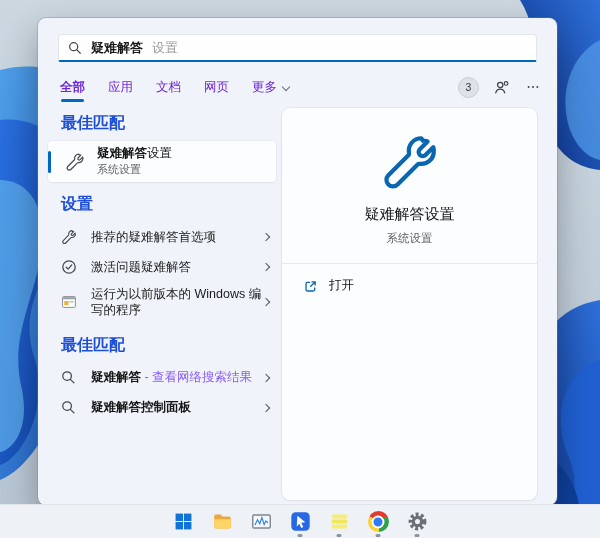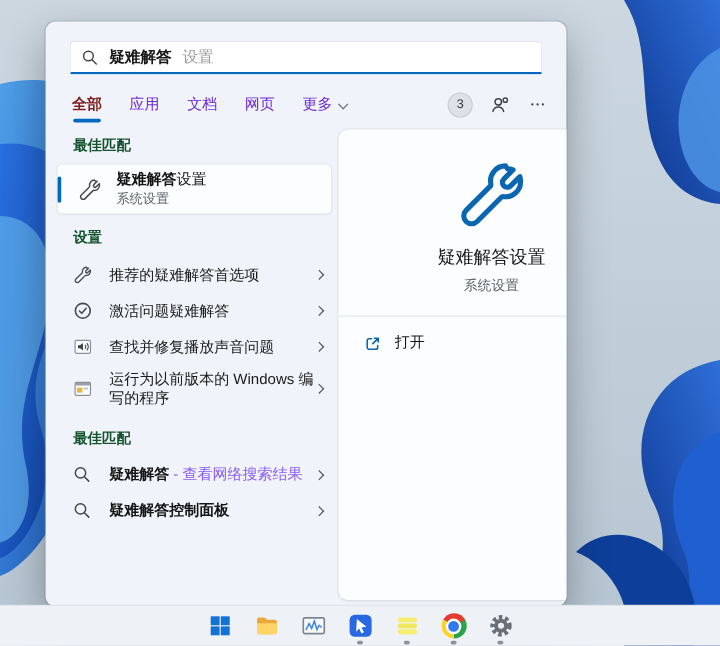--- a/index.html
+++ b/index.html
@@ -5,48 +5,48 @@
   html,body{margin:0;padding:0;}
   body{
     width:600px;height:538px;overflow:hidden;position:relative;
     font-family:"Liberation Sans","DejaVu Sans",sans-serif;
     -webkit-font-smoothing:antialiased;
   }
   
   .wallpaper{position:absolute;inset:0;z-index:0;}
   
   .panel{
-    position:absolute;left:38px;top:18px;width:434px;height:487px;
+    position:absolute;left:38px;top:18px;width:519px;height:487px;
     background:#f0f3f9;border-radius:8px;z-index:2;
     box-shadow:0 0 0 1px rgba(120,130,145,.35),0 14px 34px rgba(0,0,0,.30);
     overflow:hidden;
   }
   .search-box{
     position:absolute;left:20px;top:16px;right:20px;height:25px;
     background:#ffffff;border:1px solid #e1e4e8;border-bottom:2px solid #0067c0;
     border-radius:4px 4px 2px 2px;display:flex;align-items:center;gap:9px;padding:0 9px;
   }
   .search-box .q{font-size:13px;color:#191919;font-weight:bold;}
   .search-box .s{font-size:13px;color:#9b9b9b;}
   .tabs-row{
     position:absolute;left:22px;right:16px;top:58px;height:22px;
     display:flex;align-items:center;
   }
   .tab{position:relative;margin-right:23px;font-size:12.5px;color:#6d28d9;cursor:default;display:flex;align-items:center;gap:4px;}
-  .tab.active{color:#7f1d1d;font-weight:bold;}
+  .tab.active{color:#6d28d9;font-weight:bold;}
   .tab-underline{position:absolute;left:1px;right:1px;bottom:-6px;height:3px;border-radius:2px;background:#0067c0;}
   .tabs-spacer{flex:1;}
   .badge{
     width:19px;height:19px;border-radius:50%;background:#dde1e8;border:1px solid #c9ced6;
     font-size:10.5px;color:#33373d;display:flex;align-items:center;justify-content:center;margin-right:14px;
   }
   .top-ico{width:17px;height:17px;margin-right:14px;display:flex;align-items:center;justify-content:center;}
   
   .left-col{position:absolute;left:10px;top:90px;width:228px;}
-  .sec-header{font-size:12px;font-weight:bold;color:#14532d;padding:5px 0 7px 13px;}
+  .sec-header{font-size:16px;font-weight:bold;color:#1d4ed8;padding:5px 0 7px 13px;}
   .bm-card{
     position:relative;background:#fbfdfe;border-radius:4px;height:41px;
     display:flex;align-items:center;padding:0 10px 0 11px;
     box-shadow:0 0 0 1px rgba(0,0,0,.03),0 1px 2px rgba(0,0,0,.04);
   }
   .bm-accent{position:absolute;left:0;top:50%;transform:translateY(-50%);width:3px;height:22px;border-radius:2px;background:#0067c0;}
   .bm-icon{width:20px;height:20px;color:#4a4a4a;margin:0 12px 0 6px;flex:none;}
   .bm-title{font-size:12.5px;color:#161616;line-height:1.25;}
   .bm-title .m{font-weight:bold;}
   .bm-sub{font-size:11px;color:#5f6368;margin-top:1px;}
@@ -196,31 +196,20 @@
       <span class="row-icon">
         <svg width="16" height="16" viewBox="0 0 16 16">
             <circle cx="8" cy="8" r="6.2" fill="none" stroke="currentColor" stroke-width="1.3"></circle>
             <path d="M5.2 8.2l1.9 1.9 3.7-4.2" fill="none" stroke="currentColor" stroke-width="1.3" stroke-linecap="round" stroke-linejoin="round"></path>
           </svg>
       </span>
       <span class="row-label">激活问题疑难解答</span>
       <span class="chev"></span>
     </div>
 
-    <div class="row">
-      <span class="row-icon">
-        <svg width="16" height="16" viewBox="0 0 16 16">
-            <rect x="1.6" y="2.6" width="12.8" height="10.8" rx="1" fill="#ffffff" stroke="#8a8f98"></rect>
-            <path d="M4 6.8h1.7l2.4-1.9v6.2L5.7 9.2H4z" fill="#3a3f46"></path>
-            <path d="M9.8 6.3a2.4 2.4 0 0 1 0 3.4m1.5-4.7a4.2 4.2 0 0 1 0 6" stroke="#3a3f46" stroke-width=".9" fill="none"></path>
-          </svg>
-      </span>
-      <span class="row-label">查找并修复播放声音问题</span>
-      <span class="chev"></span>
-    </div>
 
     <div class="row">
       <span class="row-icon">
         <svg width="16" height="16" viewBox="0 0 16 16">
             <rect x="1.6" y="2.6" width="12.8" height="10.8" rx="1" fill="#ffffff" stroke="#8a8f98"></rect>
             <rect x="2.1" y="3.1" width="11.8" height="2.2" fill="#9aa1ab"></rect>
             <rect x="3.2" y="7" width="4.4" height="4.2" fill="#e8b73a"></rect>
             <rect x="8.4" y="7" width="4" height="1.6" fill="#b9c1cc"></rect>
           </svg>
       </span>

